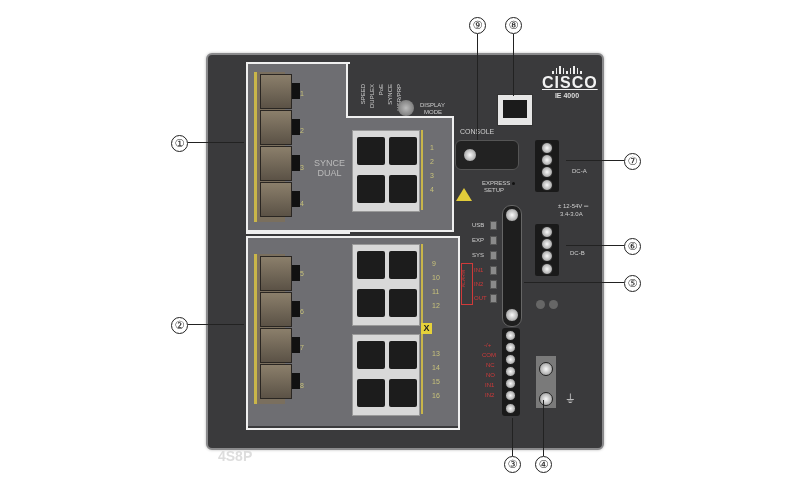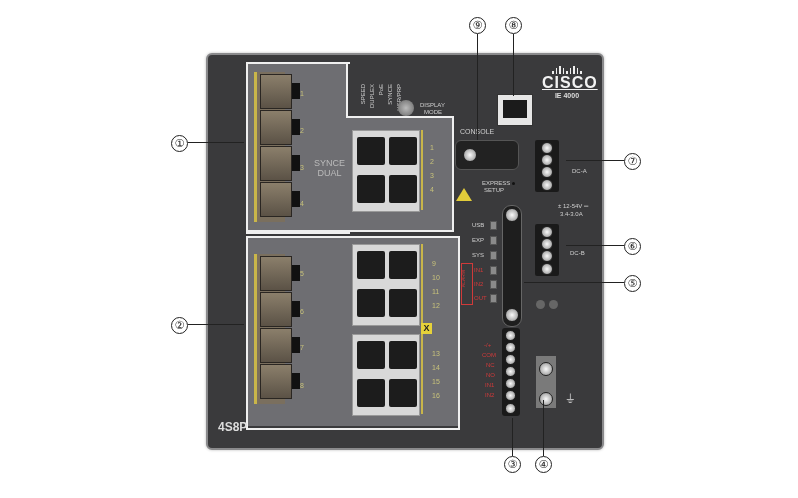--- a/index.html
+++ b/index.html
@@ -105,21 +105,21 @@
 <div class="abs" style="left:421px;top:323px;width:11px;height:11px;background:#e6d23a;color:#222;font-size:9px;font-weight:bold;text-align:center;line-height:11px;">X</div>
 <span class="portnum" style="left:432px;top:260px;">9</span>
 <span class="portnum" style="left:432px;top:274px;">10</span>
 <span class="portnum" style="left:432px;top:288px;">11</span>
 <span class="portnum" style="left:432px;top:302px;">12</span>
 <span class="portnum" style="left:432px;top:350px;">13</span>
 <span class="portnum" style="left:432px;top:364px;">14</span>
 <span class="portnum" style="left:432px;top:378px;">15</span>
 <span class="portnum" style="left:432px;top:392px;">16</span>
 
-<div class="abs" style="left:218px;top:420px;color:#ddd;font-size:12px;font-weight:bold;">4S8P</div>
+<div class="abs" style="left:218px;top:448px;color:#ddd;font-size:14px;font-weight:bold;">4S8P</div>
 
 <div class="abs" style="left:542px;top:66px;width:50px;text-align:center;">
   <div style="height:8px;display:flex;justify-content:center;align-items:flex-end;gap:2px;">
     <span style="width:1.5px;height:3px;background:#eee;"></span>
       <span style="width:1.5px;height:6px;background:#eee;"></span>
       <span style="width:1.5px;height:8px;background:#eee;"></span>
       <span style="width:1.5px;height:6px;background:#eee;"></span>
       <span style="width:1.5px;height:3px;background:#eee;"></span>
       <span style="width:1.5px;height:6px;background:#eee;"></span>
       <span style="width:1.5px;height:8px;background:#eee;"></span>

